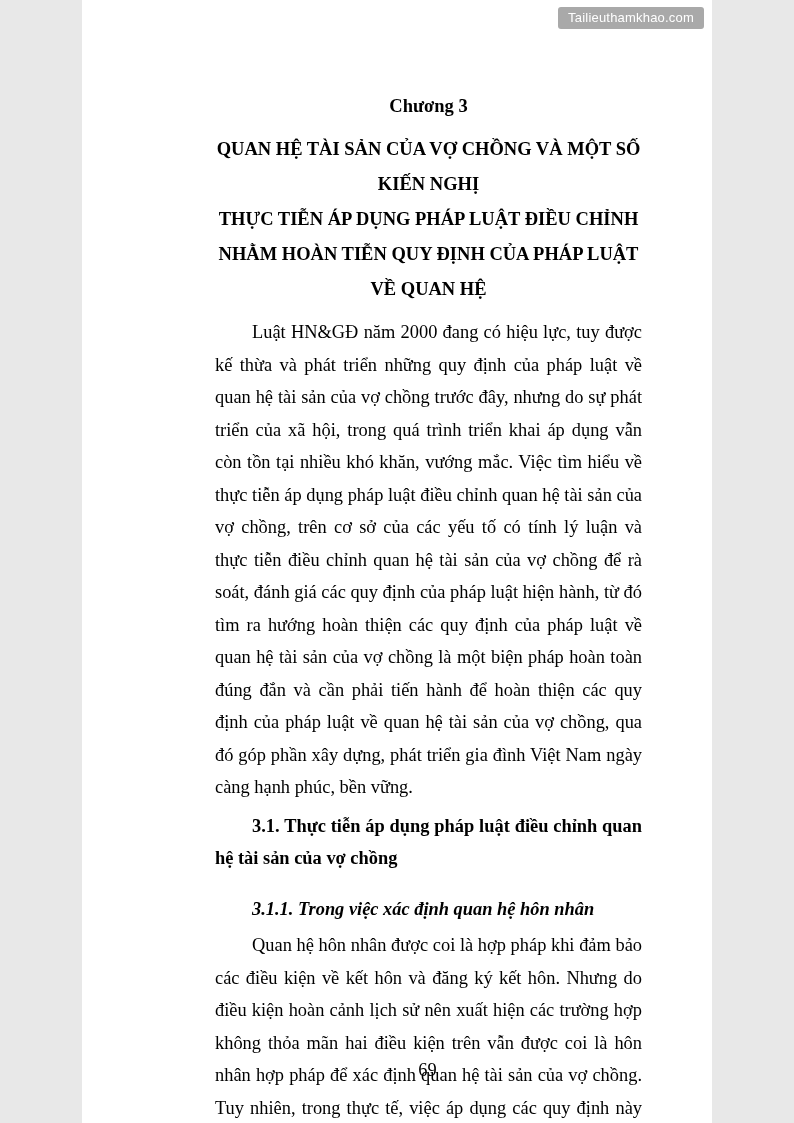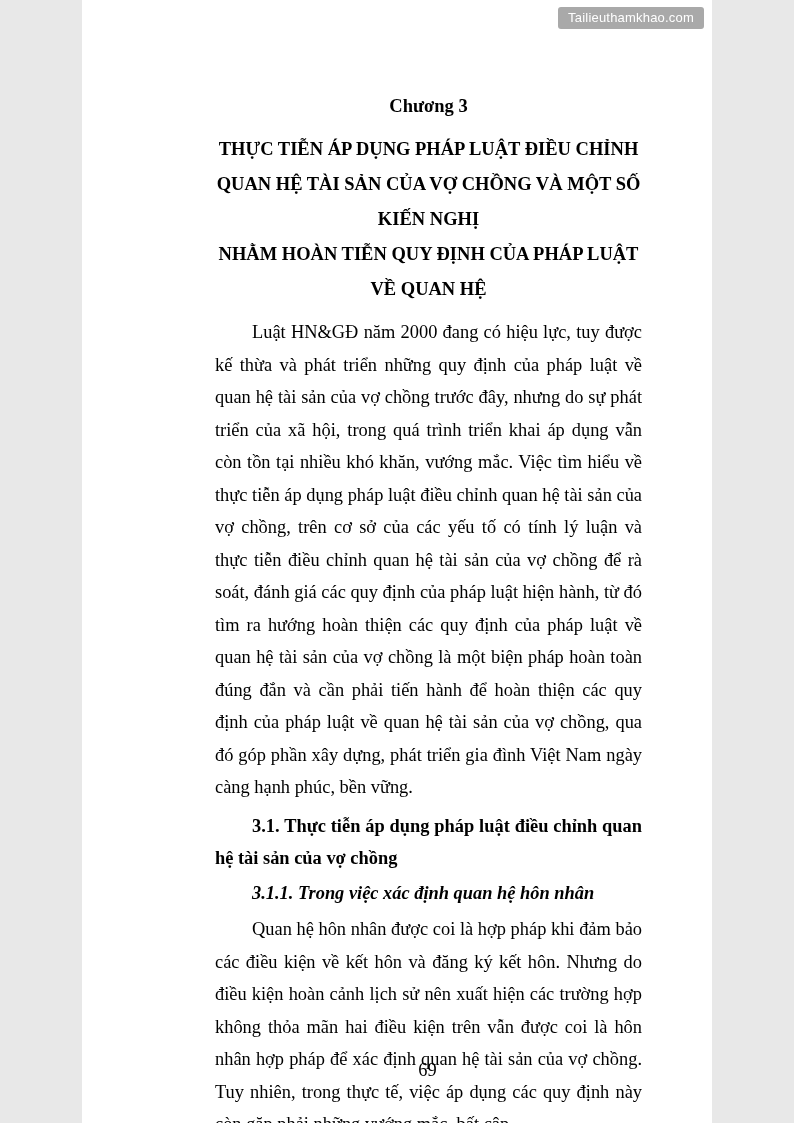--- a/index.html
+++ b/index.html
@@ -53,21 +53,21 @@
     margin-top: 4px;
   }
   .h31 {
     font-weight: bold;
     margin-top: 6px;
   }
   .h311 {
     font-weight: bold;
     font-style: italic;
     text-align: left;
-    margin-top: 2px;
+    margin-top: 18px;
   }
   .italic-par {
     font-style: italic;
     margin-top: 6px;
   }
   .page-number {
     position: absolute;
     bottom: 42px;
     left: 133px;
     right: 72px;
@@ -78,22 +78,22 @@
 </head>
 <body>
 
 <div class="page">
 
   <div class="watermark">Tailieuthamkhao.com</div>
 
   <div class="chapter">Chương 3</div>
 
   <div class="doc-title">
+    <div>QUAN HỆ TÀI SẢN CỦA VỢ CHỒNG VÀ MỘT SỐ KIẾN NGHỊ</div>
     <div>THỰC TIỄN ÁP DỤNG PHÁP LUẬT ĐIỀU CHỈNH</div>
-    <div>QUAN HỆ TÀI SẢN CỦA VỢ CHỒNG VÀ MỘT SỐ KIẾN NGHỊ</div>
     <div>NHẰM HOÀN TIỄN QUY ĐỊNH CỦA PHÁP LUẬT VỀ QUAN HỆ</div>
   </div>
 
   <p class="body-par">Luật HN&amp;GĐ năm 2000 đang có hiệu lực, tuy được kế thừa và phát triển những quy định của pháp luật về quan hệ tài sản của vợ chồng trước đây, nhưng do sự phát triển của xã hội, trong quá trình triển khai áp dụng vẫn còn tồn tại nhiều khó khăn, vướng mắc. Việc tìm hiểu về thực tiễn áp dụng pháp luật điều chỉnh quan hệ tài sản của vợ chồng, trên cơ sở của các yếu tố có tính lý luận và thực tiễn điều chỉnh quan hệ tài sản của vợ chồng để rà soát, đánh giá các quy định của pháp luật hiện hành, từ đó tìm ra hướng hoàn thiện các quy định của pháp luật về quan hệ tài sản của vợ chồng là một biện pháp hoàn toàn đúng đắn và cần phải tiến hành để hoàn thiện các quy định của pháp luật về quan hệ tài sản của vợ chồng, qua đó góp phần xây dựng, phát triển gia đình Việt Nam ngày càng hạnh phúc, bền vững.</p>
 
   <p class="body-par h31">3.1. Thực tiễn áp dụng pháp luật điều chỉnh quan hệ tài sản của vợ chồng</p>
 
   <p class="body-par h311">3.1.1. Trong việc xác định quan hệ hôn nhân</p>
 
   <p class="body-par">Quan hệ hôn nhân được coi là hợp pháp khi đảm bảo các điều kiện về kết hôn và đăng ký kết hôn. Nhưng do điều kiện hoàn cảnh lịch sử nên xuất hiện các trường hợp không thỏa mãn hai điều kiện trên vẫn được coi là hôn nhân hợp pháp để xác định quan hệ tài sản của vợ chồng. Tuy nhiên, trong thực tế, việc áp dụng các quy định này còn gặp phải những vướng mắc, bất cập.</p>

